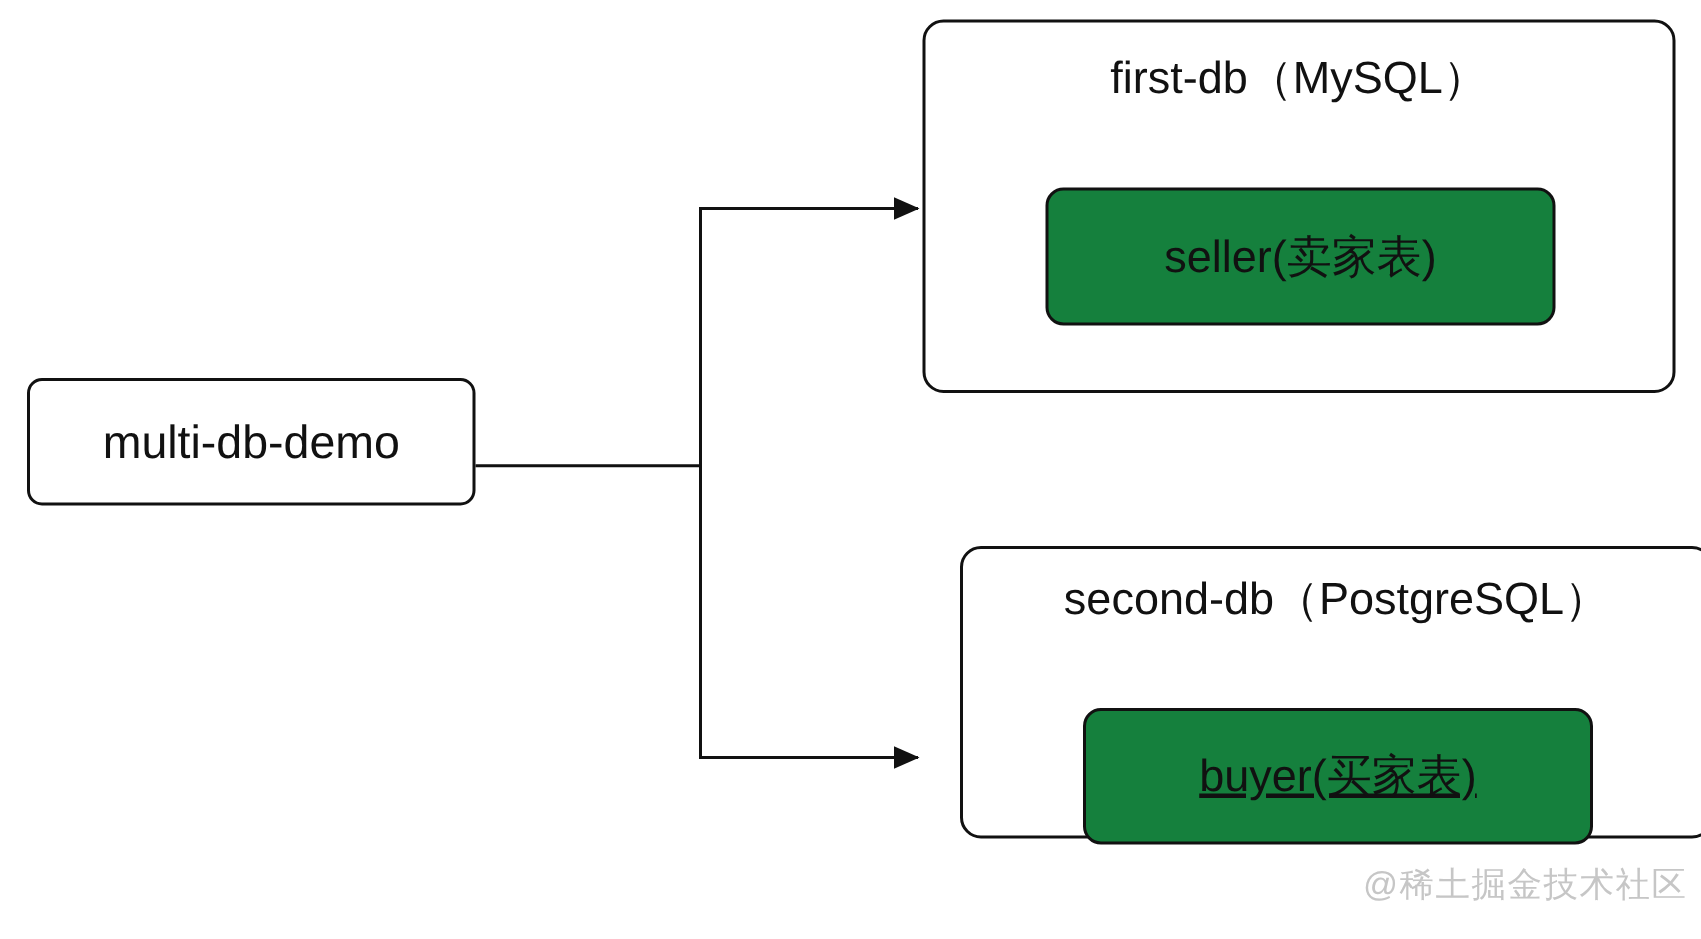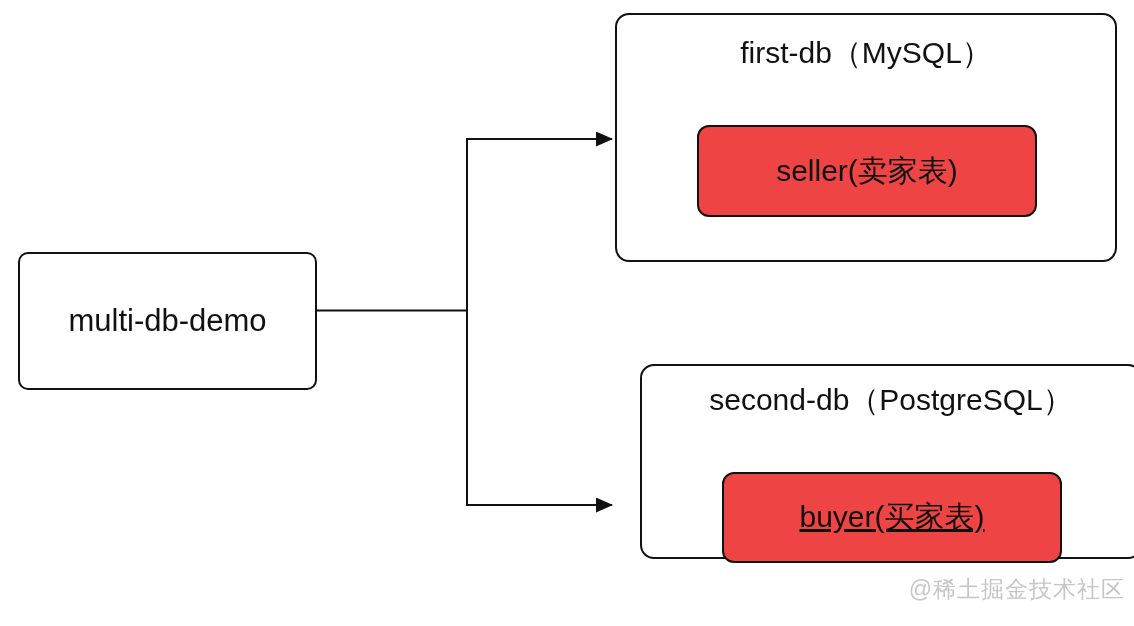--- a/index.html
+++ b/index.html
@@ -21,21 +21,21 @@
   .node {
     position: absolute;
     box-sizing: border-box;
     border: 2px solid var(--stroke, #111111);
     background: #ffffff;
   }
   .root-node {
     left: 18px;
     top: 252px;
     width: 299px;
-    height: 138px;
+    height: 85px;
     border-radius: 10px;
     display: flex;
     align-items: center;
     justify-content: center;
     font-size: 31px;
   }
   .db-node {
     width: 502px;
     border-radius: 14px;
     border-width: 2.5px;
@@ -60,21 +60,21 @@
     line-height: 36px;
     white-space: nowrap;
   }
   .db-node.first .db-title { top: 20px; }
   .db-node.second .db-title { top: 16px; }
   .table-node {
     position: absolute;
     box-sizing: border-box;
     border: 2px solid var(--stroke, #111111);
     border-radius: 12px;
-    background: #ef4444;
+    background: #15803d;
     display: flex;
     align-items: center;
     justify-content: center;
     font-size: 30px;
     white-space: nowrap;
   }
   .db-node.first .table-node {
     left: 80px;
     top: 110px;
     width: 340px;

